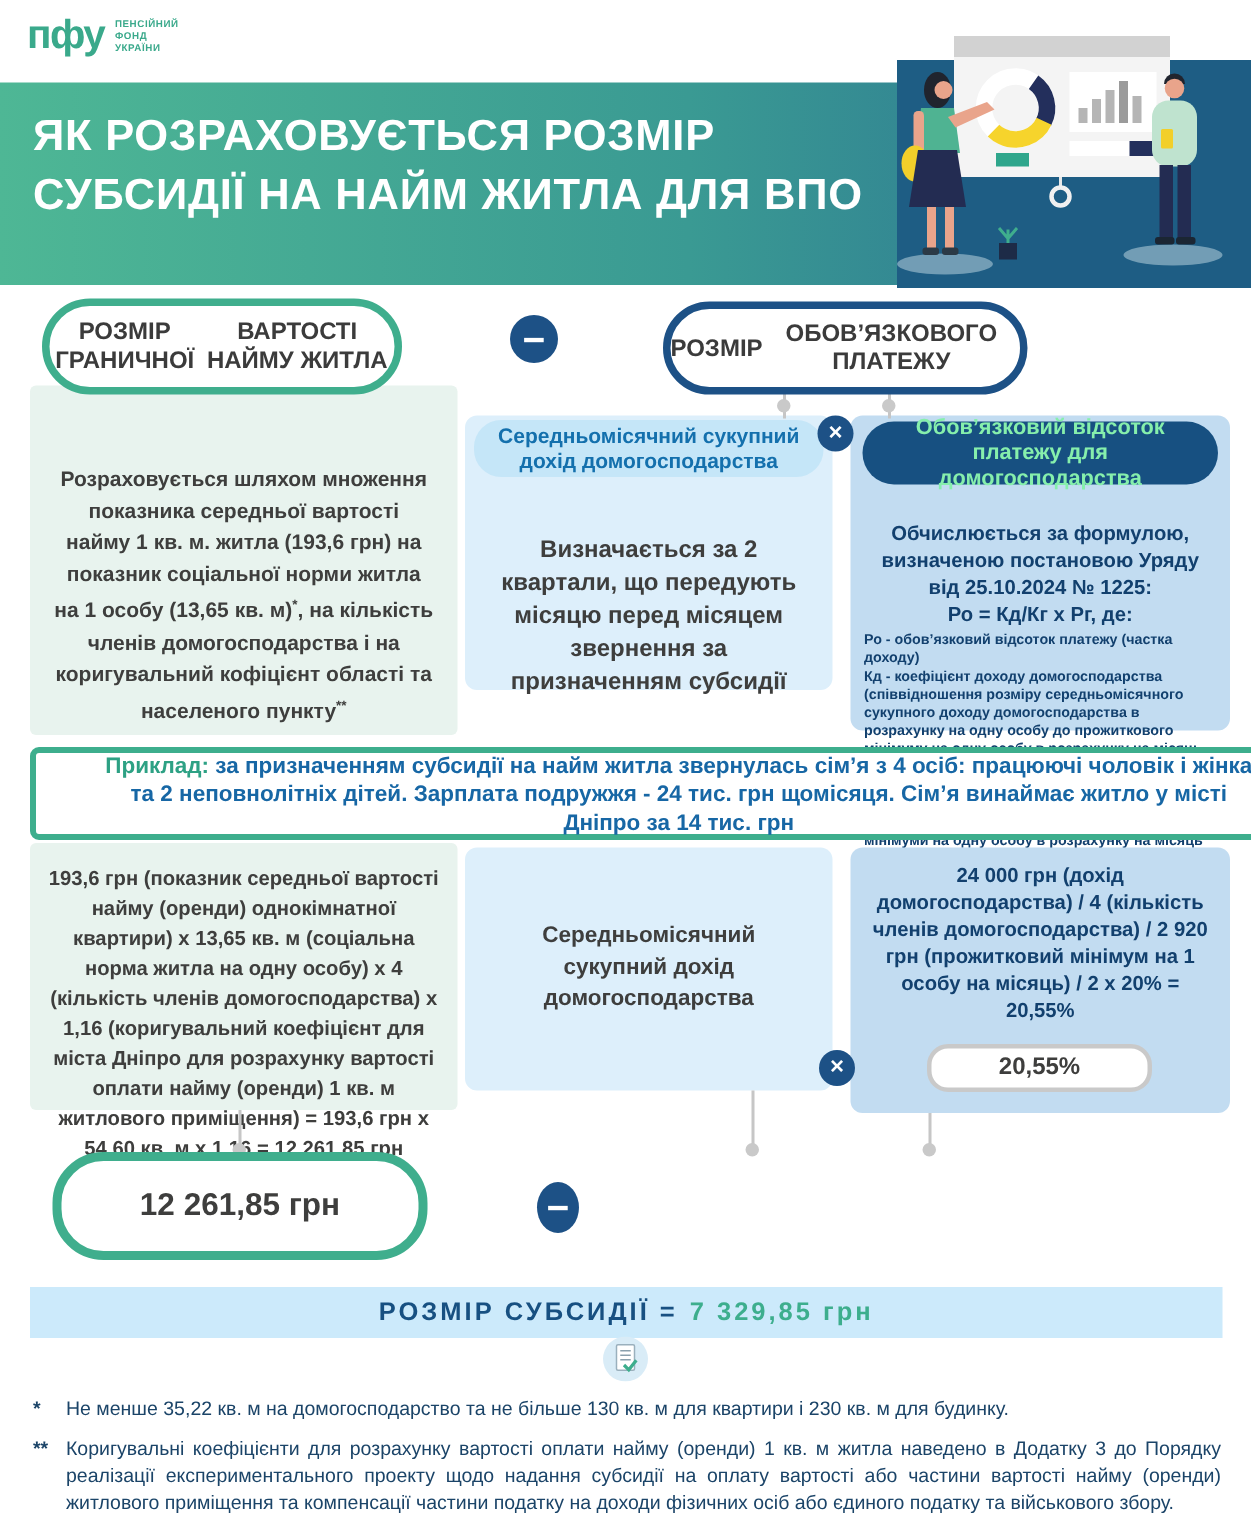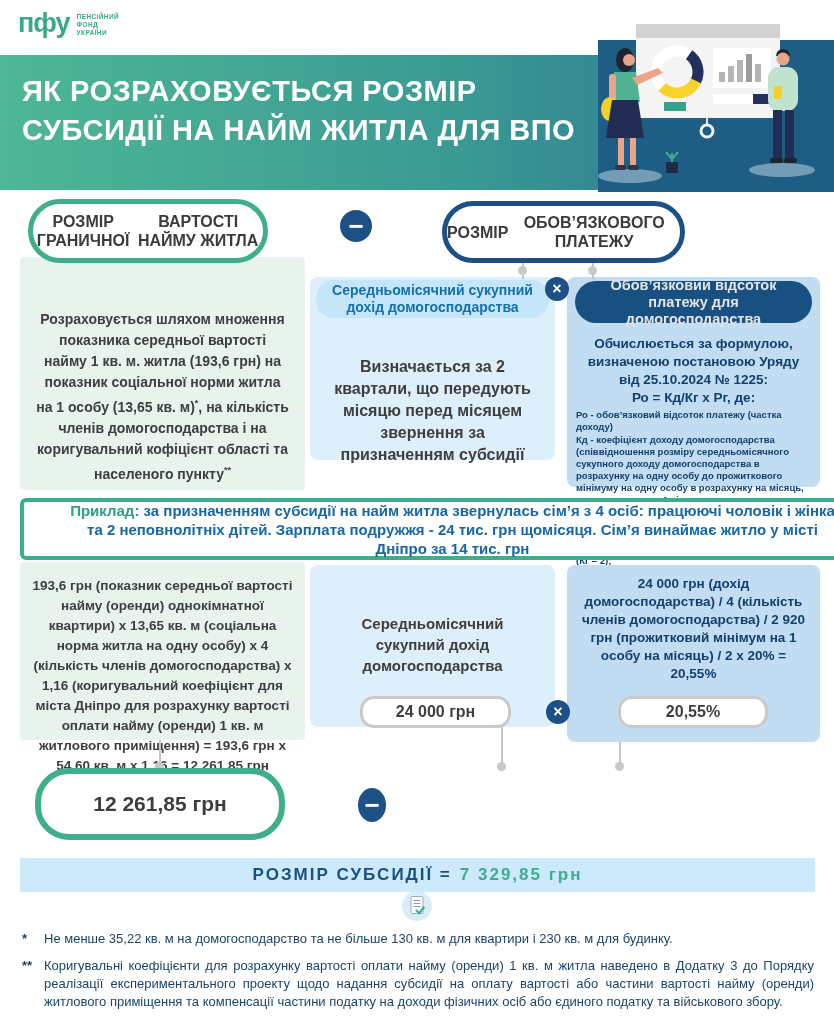--- a/index.html
+++ b/index.html
@@ -28,21 +28,21 @@
 
   .op-badge{background:#1d5186;border-radius:50%;display:flex;align-items:center;
             justify-content:center;color:#ffffff;font-weight:bold;z-index:4;}
 
   
   .box-mint{background:#e8f3ee;border-radius:4px;}
   .box-blue{background:#ddeffb;border-radius:8px;}
   .box-mblue{background:#c2dcf1;border-radius:8px;}
   .blue-pill{background:#c5e6f8;border-radius:18px;color:#1470ad;font-weight:bold;
              font-size:14px;line-height:17px;display:flex;align-items:center;justify-content:center;text-align:center;}
-  .navy-pill{background:#175081;border-radius:22px;color:#e5e5e5;font-weight:bold;
+  .navy-pill{background:#175081;border-radius:22px;color:#86efac;font-weight:bold;
              font-size:14.5px;line-height:17px;display:flex;align-items:center;justify-content:center;text-align:center;}
   .body-dark{color:#3e3e3d;font-weight:bold;text-align:center;}
   .body-navy{color:#12406e;font-weight:bold;text-align:center;}
   .defs{color:#12406e;font-weight:bold;font-size:9.5px;line-height:12px;text-align:left;}
   .defs div{margin-bottom:1px;}
   sup{font-size:9px;}
 
   
   .conn{width:2px;background:#c6c6c6;z-index:1;}
   .dot{width:9px;height:9px;border-radius:50%;background:#c9c9c9;z-index:2;}
@@ -170,21 +170,21 @@
     <div class="blue-pill" style="margin:3px 6px 0 6px;height:38px;padding:0 10px;">Середньомісячний сукупний дохід домогосподарства</div>
     <div class="body-dark" style="padding:38px 14px 0 14px;font-size:16px;line-height:22px;">Визначається за 2 квартали, що передують місяцю перед місяцем звернення за призначенням субсидії</div>
   </div>
 
   <div class="abs op-badge" style="left:545px;top:277px;width:24px;height:24px;font-size:16px;">
       <span>×</span>
     </div>
 
   <div class="abs box-mblue" style="left:567px;top:277px;width:253px;height:210px;">
     <div class="navy-pill" style="margin:4px 8px 0 8px;height:42px;padding:0 10px;">Обов’язковий відсоток платежу для домогосподарства</div>
-    <div class="body-navy" style="padding:12px 12px 0 12px;font-size:13.5px;line-height:18px;">Обчислюється за формулою, визначеною постановою Уряду від 25.10.2024 № 1225:</div>
+    <div class="body-navy" style="padding:24px 12px 0 12px;font-size:13.5px;line-height:18px;">Обчислюється за формулою, визначеною постановою Уряду від 25.10.2024 № 1225:</div>
     <div class="body-navy" style="padding:1px 12px 4px 12px;font-size:13.5px;">Ро = Кд/Кг х Рг, де:</div>
     <div class="defs" style="padding:0 9px;">
       <div>Ро - обов’язковий відсоток платежу (частка доходу)</div>
       <div>Кд - коефіцієнт доходу домогосподарства (співвідношення розміру середньомісячного сукупного доходу домогосподарства в розрахунку на одну особу до прожиткового мінімуму на одну особу в розрахунку на місяць, встановленого на 1 січня року, з якого призначається субсидія);</div>
       <div>Кг - базовий коефіцієнт доходу домогосподарства наймача - два прожиткових мінімуми на одну особу в розрахунку на місяць (Кг = 2);</div>
       <div>Рг - базова норма плати за найм житла - 20% середньомісячного сукупного доходу домогосподарства</div>
     </div>
   </div>
 
   <div class="example-banner abs">
@@ -192,21 +192,20 @@
       <span class="lbl">Приклад:</span><span class="txt"> за призначенням субсидії на найм житла звернулась сім’я з 4 осіб: працюючі чоловік і жінка та 2 неповнолітніх дітей. Зарплата подружжя - 24 тис. грн щомісяця. Сім’я винаймає житло у місті Дніпро за 14 тис. грн</span>
     </div>
   </div>
 
   <div class="abs box-mint" style="left:20px;top:562px;width:285px;height:178px;">
     <div class="body-dark" style="padding:14px 12px 0 12px;font-size:13.5px;line-height:20px;">193,6 грн (показник середньої вартості найму (оренди) однокімнатної квартири) х 13,65 кв. м (соціальна норма житла на одну особу) х 4 (кількість членів домогосподарства) х 1,16 (коригувальний коефіцієнт для міста Дніпро для розрахунку вартості оплати найму (оренди) 1 кв. м житлового приміщення) = 193,6 грн х 54,60 кв. м х 1,16 = 12 261,85 грн</div>
   </div>
 
   <div class="abs box-blue" style="left:310px;top:565px;width:245px;height:162px;">
     <div class="body-dark" style="padding:48px 20px 0 20px;font-size:15px;line-height:21px;">Середньомісячний сукупний дохід домогосподарства</div>
-    <div class="value-pill abs" style="left:50px;top:131px;width:145px;height:26px;">24 000 грн</div>
   </div>
 
   <div class="abs op-badge" style="left:546px;top:700px;width:24px;height:24px;font-size:16px;">
       <span>×</span>
     </div>
 
   <div class="abs box-mblue" style="left:567px;top:565px;width:253px;height:177px;">
     <div class="body-navy" style="padding:10px 10px 0 10px;font-size:13.5px;line-height:18px;">24 000 грн (дохід домогосподарства) / 4 (кількість членів домогосподарства) / 2 920 грн (прожитковий мінімум на 1 особу на місяць) / 2 х 20% = 20,55%</div>
     <div class="value-pill abs" style="left:51px;top:131px;width:144px;height:26px;">20,55%</div>
   </div>

